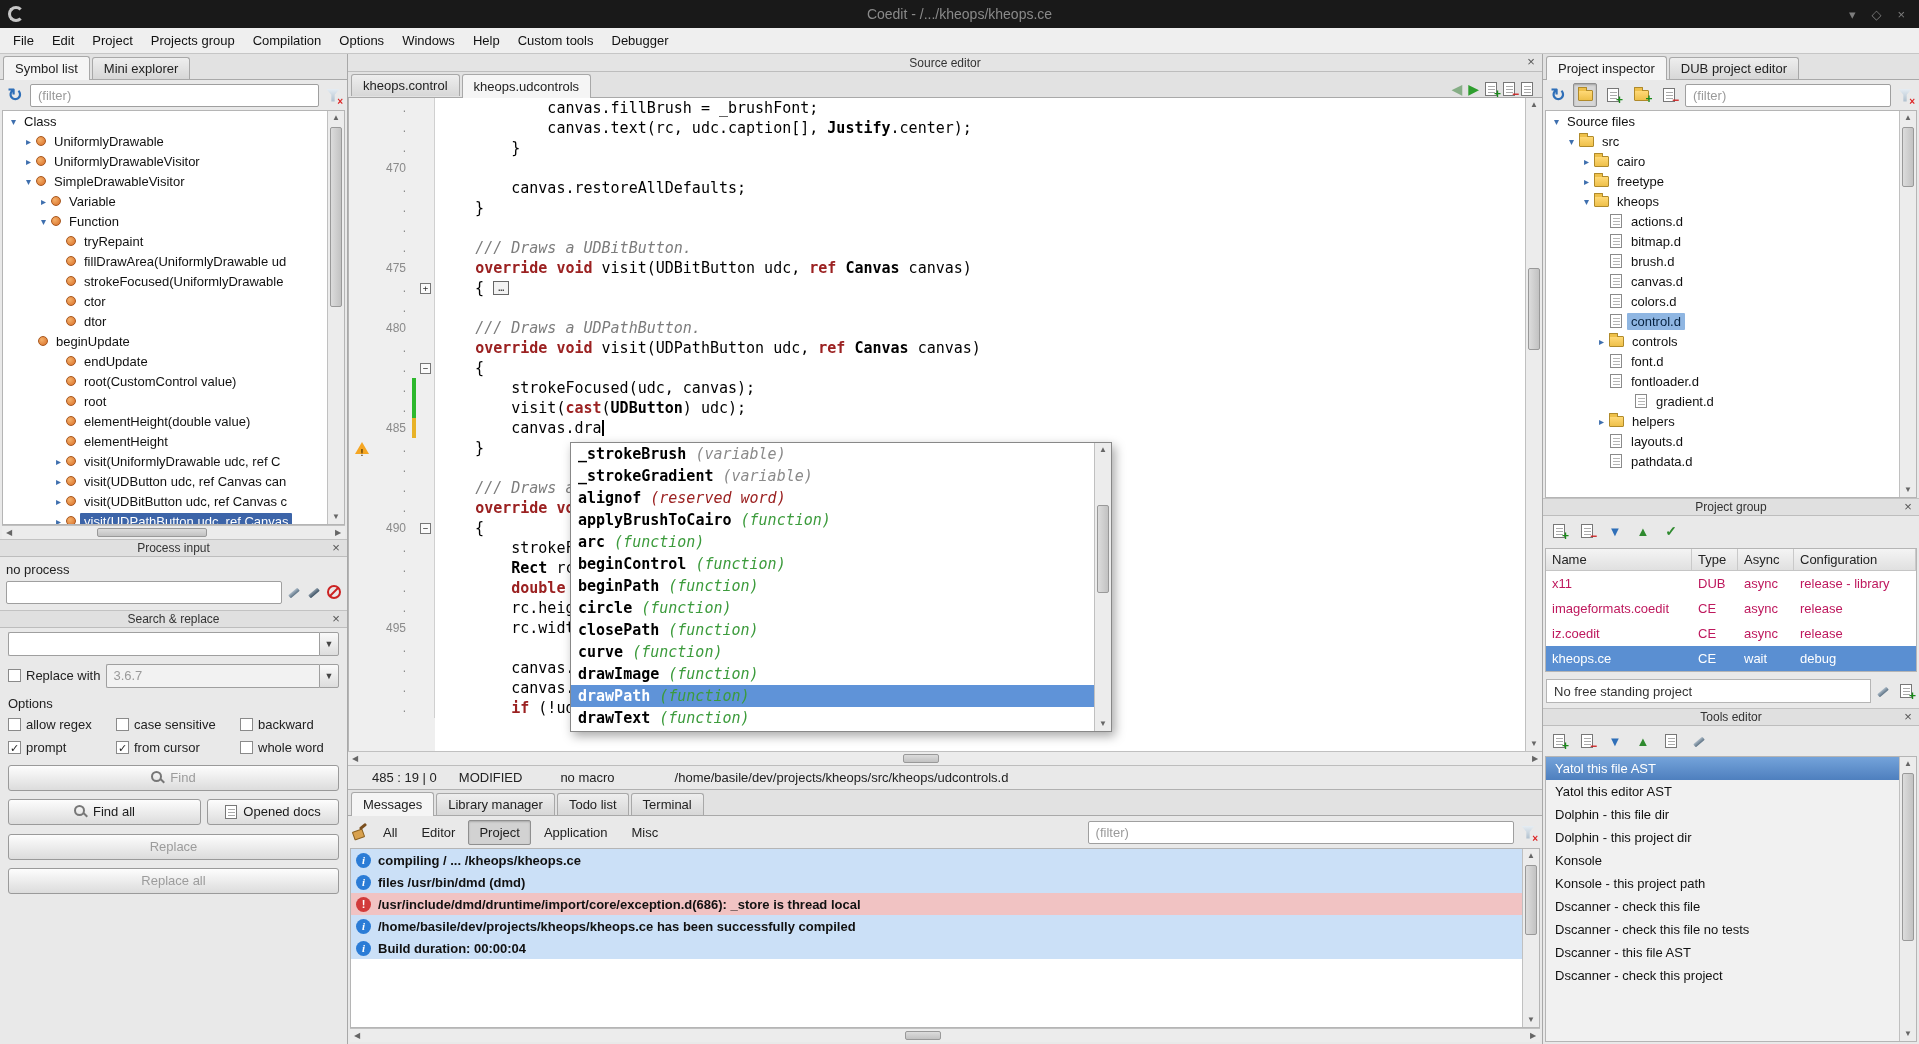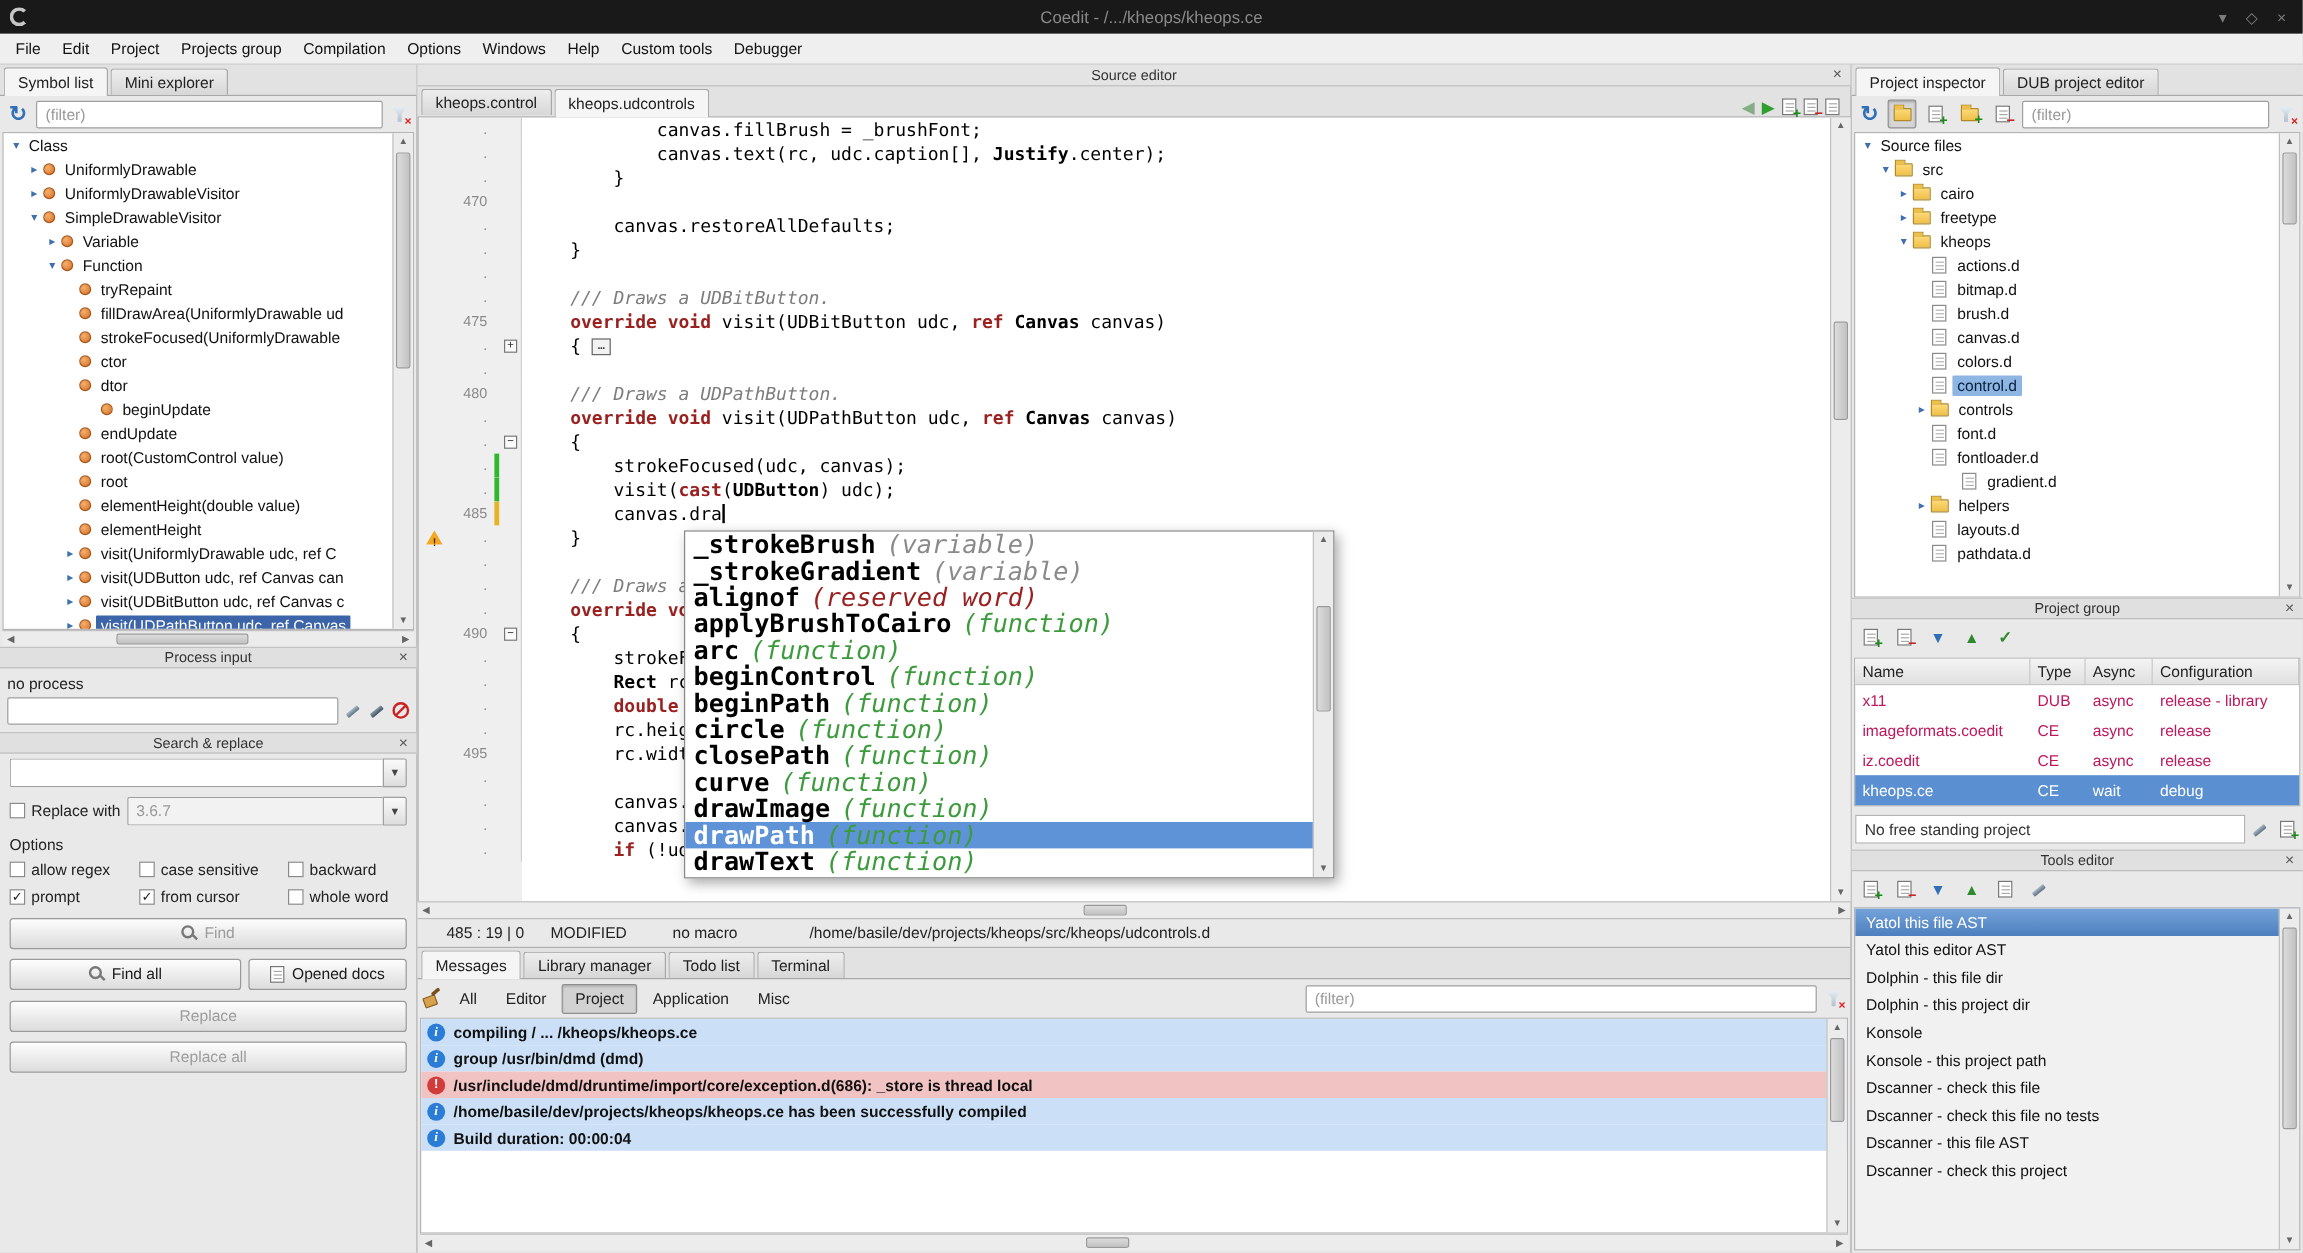--- a/index.html
+++ b/index.html
@@ -124,21 +124,21 @@
 .tk-t{font-weight:bold}
 .tk-c{color:#7c7c7c;font-style:italic}
 .tk-f{display:inline-block;border:1px solid #666;background:#f2f2f2;font-size:10px;line-height:12px;padding:0 4px;vertical-align:2px;color:#333}
 .caret{display:inline-block;width:2px;height:16px;background:#000;vertical-align:-3px}
 .warn-tri{position:relative;width:14px;height:12px}
 .warn-tri::before{content:"";position:absolute;inset:0;clip-path:polygon(50% 0,100% 100%,0 100%);background:#f5a623}
 .warn-tri::after{content:"!";position:absolute;left:0;right:0;top:1px;text-align:center;font-size:9px;font-weight:bold;color:#4a3000}
 
 
 .popup{position:absolute;left:221px;top:344px;width:542px;height:290px;border:1px solid #888;background:#fff;box-shadow:3px 4px 10px rgba(0,0,0,.35);z-index:5;overflow:hidden}
-.popup-row{height:22px;display:flex;align-items:center;padding:0 7px;font-family:"DejaVu Sans Mono",monospace;font-size:21px;white-space:pre}
+.popup-row{height:22px;display:flex;align-items:center;padding:0 7px;font-family:"DejaVu Sans Mono",monospace;font-size:15px;white-space:pre}
 .popup-row .nm{font-weight:bold;color:#000}
 .popup-row .kd{font-style:italic;margin-left:9px}
 .kd.var{color:#8a8a8a}.kd.kw{color:#9b2121}.kd.fn{color:#3c9b3c}
 .popup-row.sel{background:#5f93d8}
 .popup-row.sel .nm{color:#fff}
 
 
 .statusbar{height:24px;background:#e9e9e9;border-top:1px solid #bdbdbd;display:flex;align-items:center;color:#222;flex:none}
 
 
@@ -261,21 +261,21 @@
         <div class="trow" style="padding-left: 49px;">
           <span class="arrow"></span>
           <span class="sym-dot"></span>
           <span class="tlabel">ctor</span>
         </div>
         <div class="trow" style="padding-left: 49px;">
           <span class="arrow"></span>
           <span class="sym-dot"></span>
           <span class="tlabel">dtor</span>
         </div>
-        <div class="trow" style="padding-left: 67px;">
+        <div class="trow" style="padding-left: 21px;">
           <span class="arrow"></span>
           <span class="sym-dot"></span>
           <span class="tlabel">beginUpdate</span>
         </div>
         <div class="trow" style="padding-left: 49px;">
           <span class="arrow"></span>
           <span class="sym-dot"></span>
           <span class="tlabel">endUpdate</span>
         </div>
         <div class="trow" style="padding-left: 49px;">
@@ -736,21 +736,21 @@
           </span>
       </div>
       <div class="msg-area">
         <div id="msg-list">
             <div class="msg-row msg-info">
               <span class="msg-ico info">i</span>
               <span class="msg-text">compiling / ... /kheops/kheops.ce</span>
             </div>
             <div class="msg-row msg-info">
               <span class="msg-ico info">i</span>
-              <span class="msg-text">group /usr/bin/dmd (dmd)</span>
+              <span class="msg-text">files /usr/bin/dmd (dmd)</span>
             </div>
             <div class="msg-row msg-error">
               <span class="msg-ico error">!</span>
               <span class="msg-text">/usr/include/dmd/druntime/import/core/exception.d(686): _store is thread local</span>
             </div>
             <div class="msg-row msg-info">
               <span class="msg-ico info">i</span>
               <span class="msg-text">/home/basile/dev/projects/kheops/kheops.ce has been successfully compiled</span>
             </div>
             <div class="msg-row msg-info">

